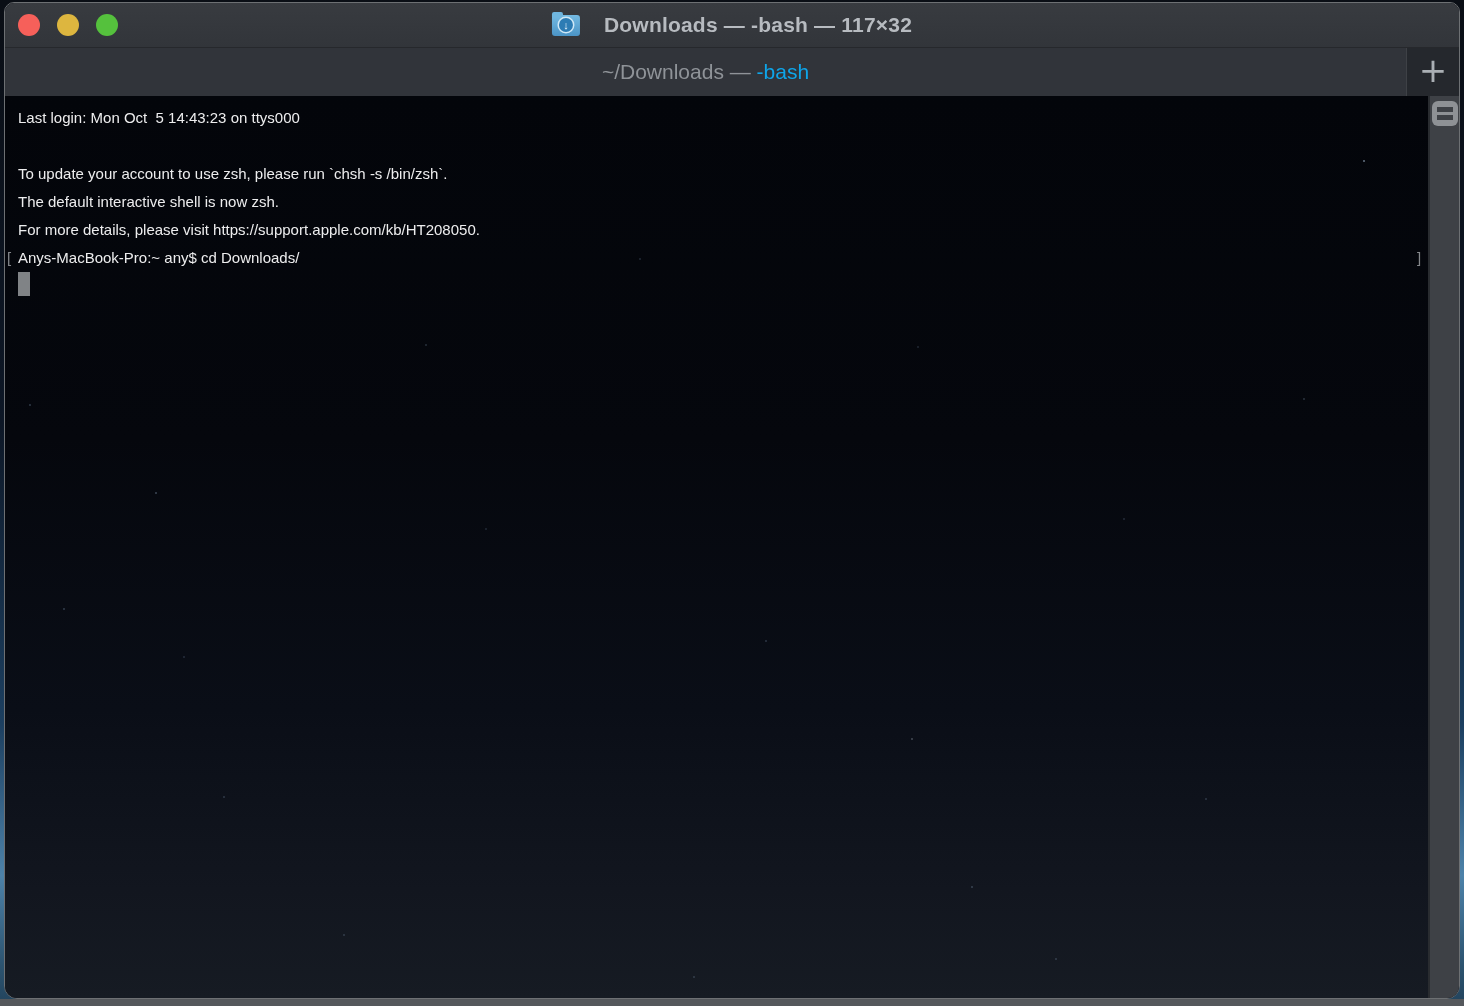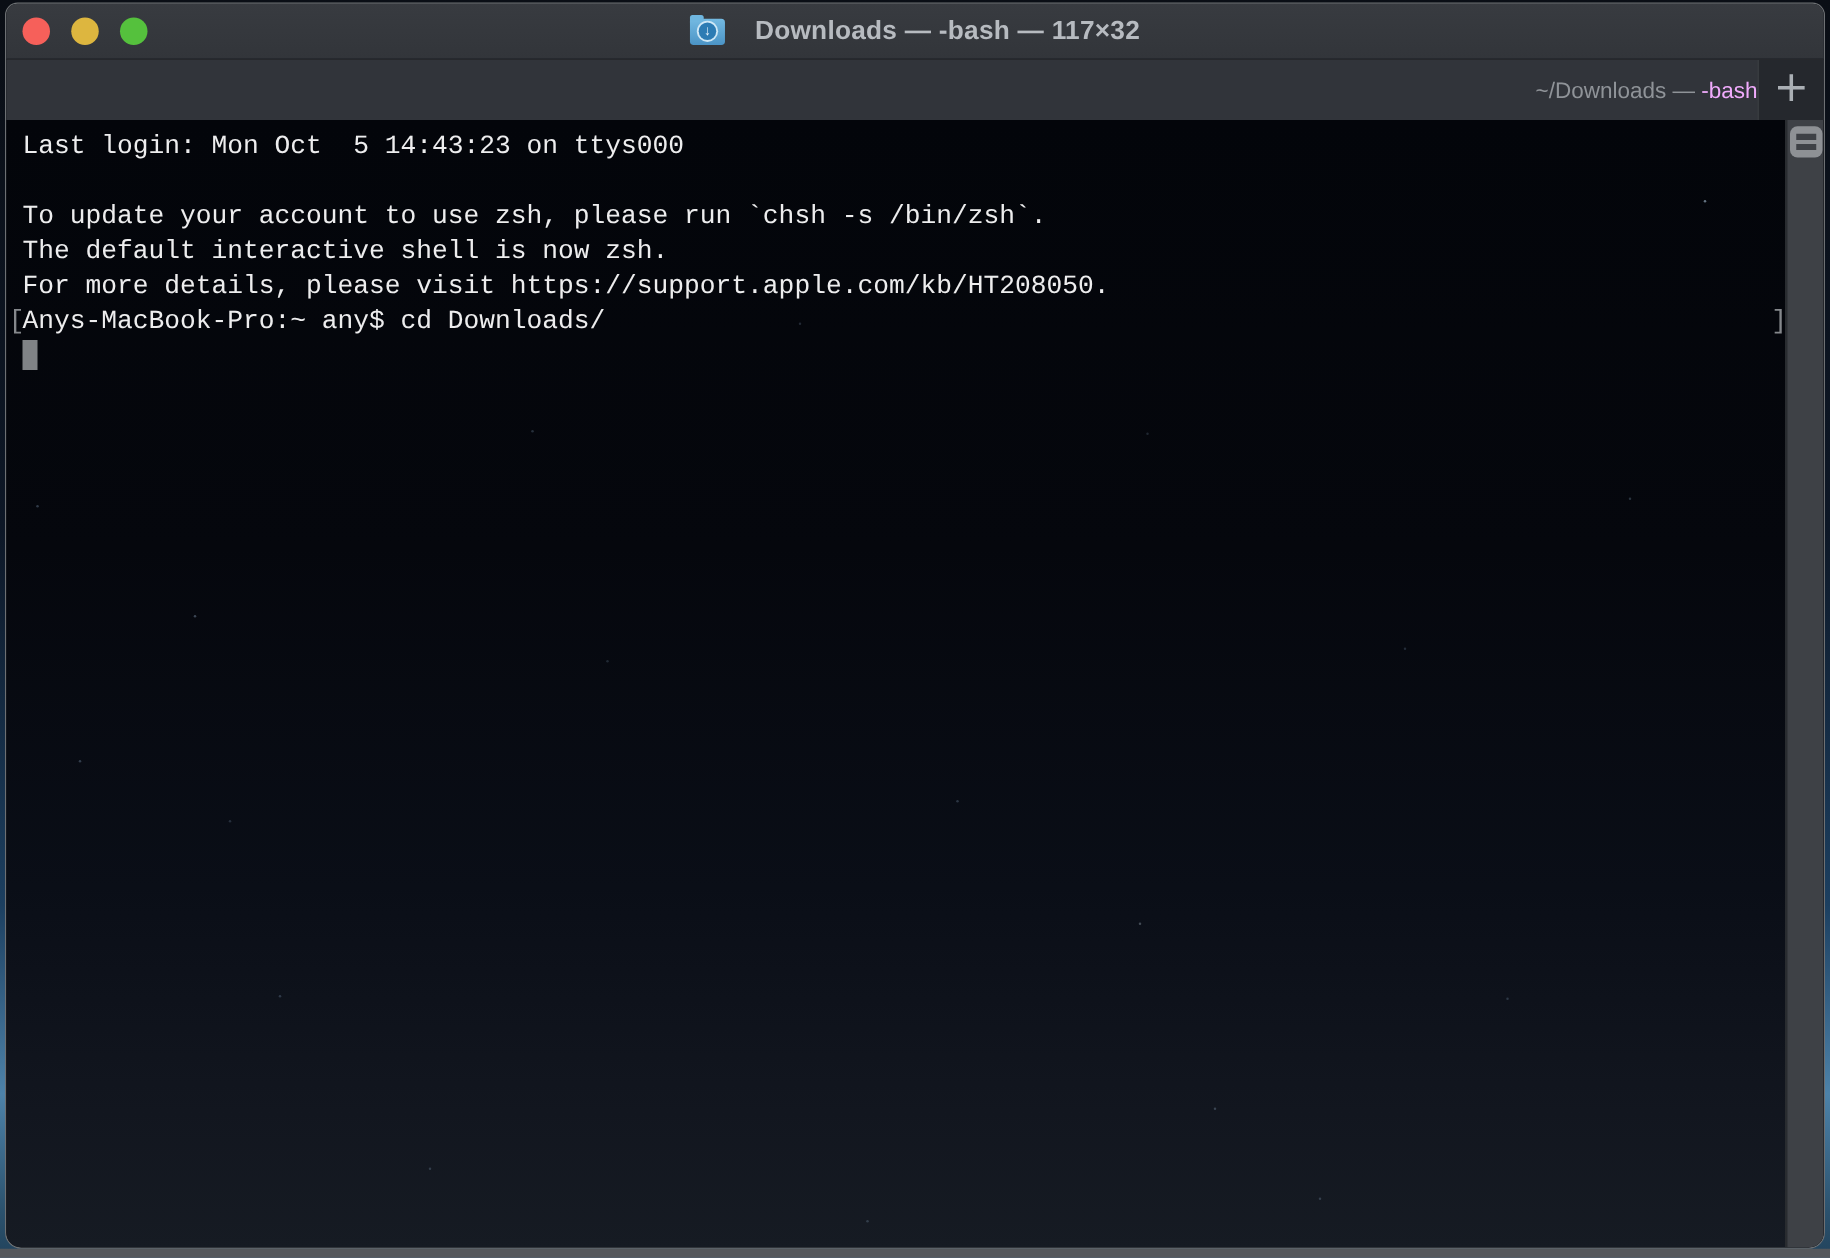--- a/index.html
+++ b/index.html
@@ -30,23 +30,23 @@
   .folder::before{content:"";position:absolute;top:-3px;left:0;width:11px;height:5px;
     border-radius:2px 2px 0 0;background:#6fb6df;}
   .folder-arrow{position:absolute;left:50%;top:50%;transform:translate(-50%,-50%);
     width:14px;height:14px;border-radius:50%;background:#2d7cb4;
     box-shadow:0 0 0 1.5px #cfe8f6;color:#eaf5fc;font-size:11px;line-height:14px;
     text-align:center;font-weight:bold;}
   .folder-arrow::before{content:"↓";}
 
   
   .tabbar{flex:0 0 48px;height:48px;background:#31343a;display:flex;}
-  .tab{flex:1;display:flex;align-items:center;justify-content:flex-end;font-size:18px;white-space:pre;}
+  .tab{flex:1;display:flex;align-items:center;justify-content:center;font-size:21px;white-space:pre;}
   .tab-path{color:#8f9398;}
-  .tab-proc{color:#f0abfc;}
+  .tab-proc{color:#0ea5e9;}
   .plusbtn{width:52px;border-left:1px solid #3e4146;background:#25282d;
     display:flex;align-items:center;justify-content:center;cursor:default;}
   .plus-glyph{color:#aaafb4;font-size:34px;font-weight:400;line-height:1;margin-top:-4px;
     font-family:"DejaVu Sans",sans-serif;}
 
   
   .terminal{flex:1;position:relative;overflow:hidden;
     background:linear-gradient(180deg,#03050a 0%,#05070d 38%,#0a0e17 68%,#12161f 88%,#161b23 100%);}
   .stars{position:absolute;inset:0;pointer-events:none;}
   .stars::after{content:"";position:absolute;left:0;top:0;width:2px;height:2px;border-radius:50%;
@@ -65,21 +65,21 @@
       1118px 422px rgba(140,170,200,.22),
       1298px 302px rgba(150,180,210,.26),
       338px 838px rgba(150,180,210,.24),
       178px 560px rgba(140,170,200,.22),
       480px 432px rgba(140,170,200,.20),
       912px 250px rgba(140,170,200,.20),
       688px 880px rgba(150,180,210,.24),
       260px 938px rgba(150,180,210,.22),
       1200px 702px rgba(150,180,210,.24);}
   .lines{position:absolute;left:13px;top:8px;right:34px;
-    font-family:Liberation Mono, monospace;font-size:21px;line-height:28px;color:#ededee;}
+    font-family:Liberation Sans, sans-serif;font-size:15px;line-height:28px;color:#ededee;}
   .term-line{position:relative;height:28px;white-space:pre;}
   .tline{white-space:pre;}
   .mark{color:#85888c;}
   .mark-l{position:absolute;left:-11px;top:0;}
   .mark-r{position:absolute;left:1399px;top:0;}
   .cursor{display:inline-block;width:12px;height:24px;background:#808386;vertical-align:-5px;}
 
   .scroll-track{position:absolute;top:0;right:0;bottom:0;width:29px;background:#3e4146;
     border-left:2px solid #292c30;z-index:5;}
   .split-btn{position:absolute;top:5px;left:50%;transform:translateX(-50%);

